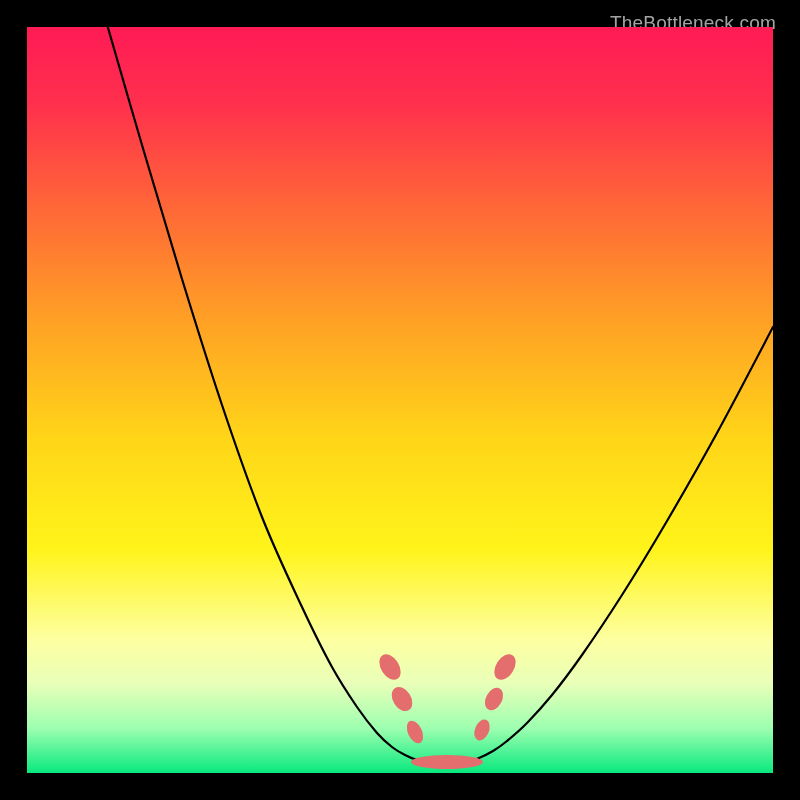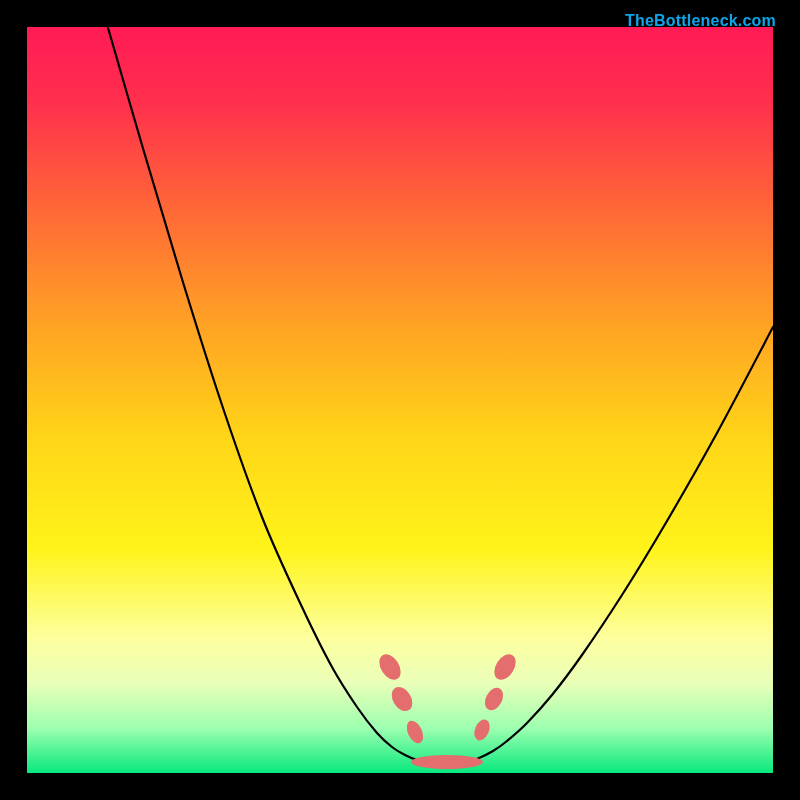--- a/index.html
+++ b/index.html
@@ -38,23 +38,23 @@
     position: absolute;
     left: 0;
     top: 0;
     width: 100%;
     height: 100%;
   }
   .watermark {
     position: absolute;
     top: 2px;
     right: 14px;
-    color: #0ea5e9;
-    font-size: 16px;
-    font-weight: 700;
+    color: #a3a3a3;
+    font-size: 19px;
+    font-weight: 400;
     letter-spacing: 0.2px;
     user-select: none;
   }
 </style>
 </head>
 <body>
 
 <div class="frame">
 
   <div class="watermark">TheBottleneck.com</div>

